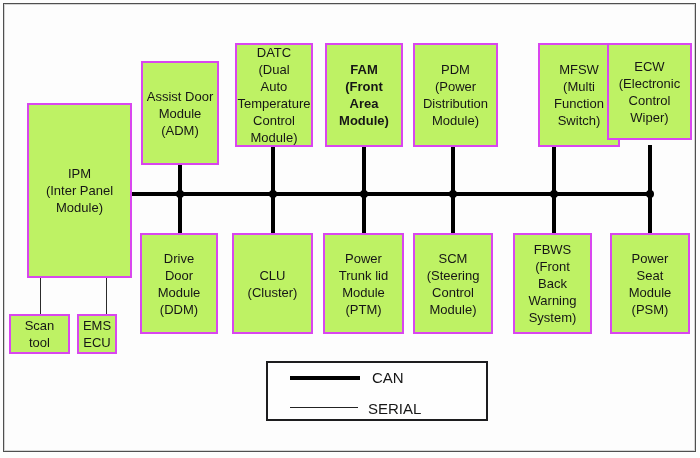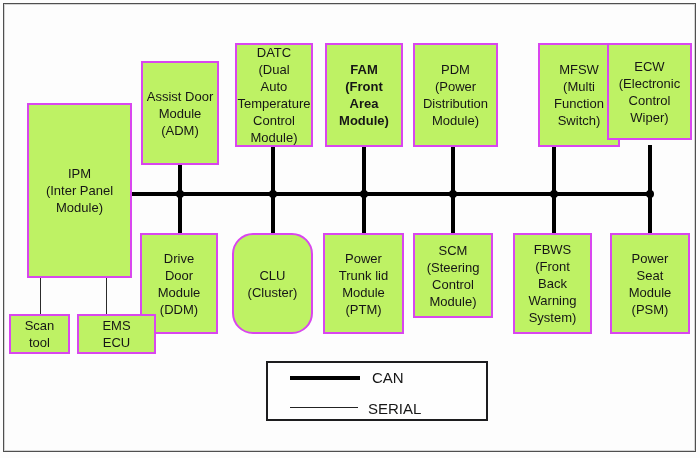--- a/index.html
+++ b/index.html
@@ -39,27 +39,27 @@
     z-index: 3;
   }
   .b-ipm  { left: 27px;  top: 103px; width: 105px; height: 175px; }
   .b-adm  { left: 141px; top: 43px;  width: 78px;  height: 104px; margin-top: 18px; }
   .b-datc { left: 235px; top: 43px;  width: 78px;  height: 104px; }
   .b-fam  { left: 325px; top: 43px;  width: 78px;  height: 104px; font-weight: bold; }
   .b-pdm  { left: 413px; top: 43px;  width: 85px;  height: 104px; }
   .b-mfsw { left: 515px; top: 43px;  width: 82px;  height: 104px; margin-left: 23px; }
   .b-ecw  { left: 607px; top: 43px;  width: 85px;  height: 97px; }
   .b-ddm  { left: 140px; top: 233px; width: 78px;  height: 101px; }
-  .b-clu  { left: 232px; top: 233px; width: 81px;  height: 101px; border-radius: 21px; }
+  .b-clu  { left: 232px; top: 233px; width: 81px;  height: 101px; }
   .b-ptm  { left: 323px; top: 233px; width: 81px;  height: 101px; }
-  .b-scm  { left: 413px; top: 233px; width: 80px;  height: 85px; }
+  .b-scm  { left: 413px; top: 233px; width: 80px;  height: 101px; }
   .b-fbws { left: 513px; top: 233px; width: 79px;  height: 101px; }
   .b-psm  { left: 610px; top: 233px; width: 80px;  height: 101px; }
   .b-scan { left: 9px;   top: 314px; width: 61px;  height: 40px; }
-  .b-ems  { left: 77px;  top: 314px; width: 79px;  height: 40px; }
+  .b-ems  { left: 77px;  top: 314px; width: 40px;  height: 40px; }
   
   .busline {
     position: absolute;
     left: 130px; top: 192px;
     width: 522px; height: 4px;
     background: #000;
     z-index: 1;
   }
   .drop {
     position: absolute;

